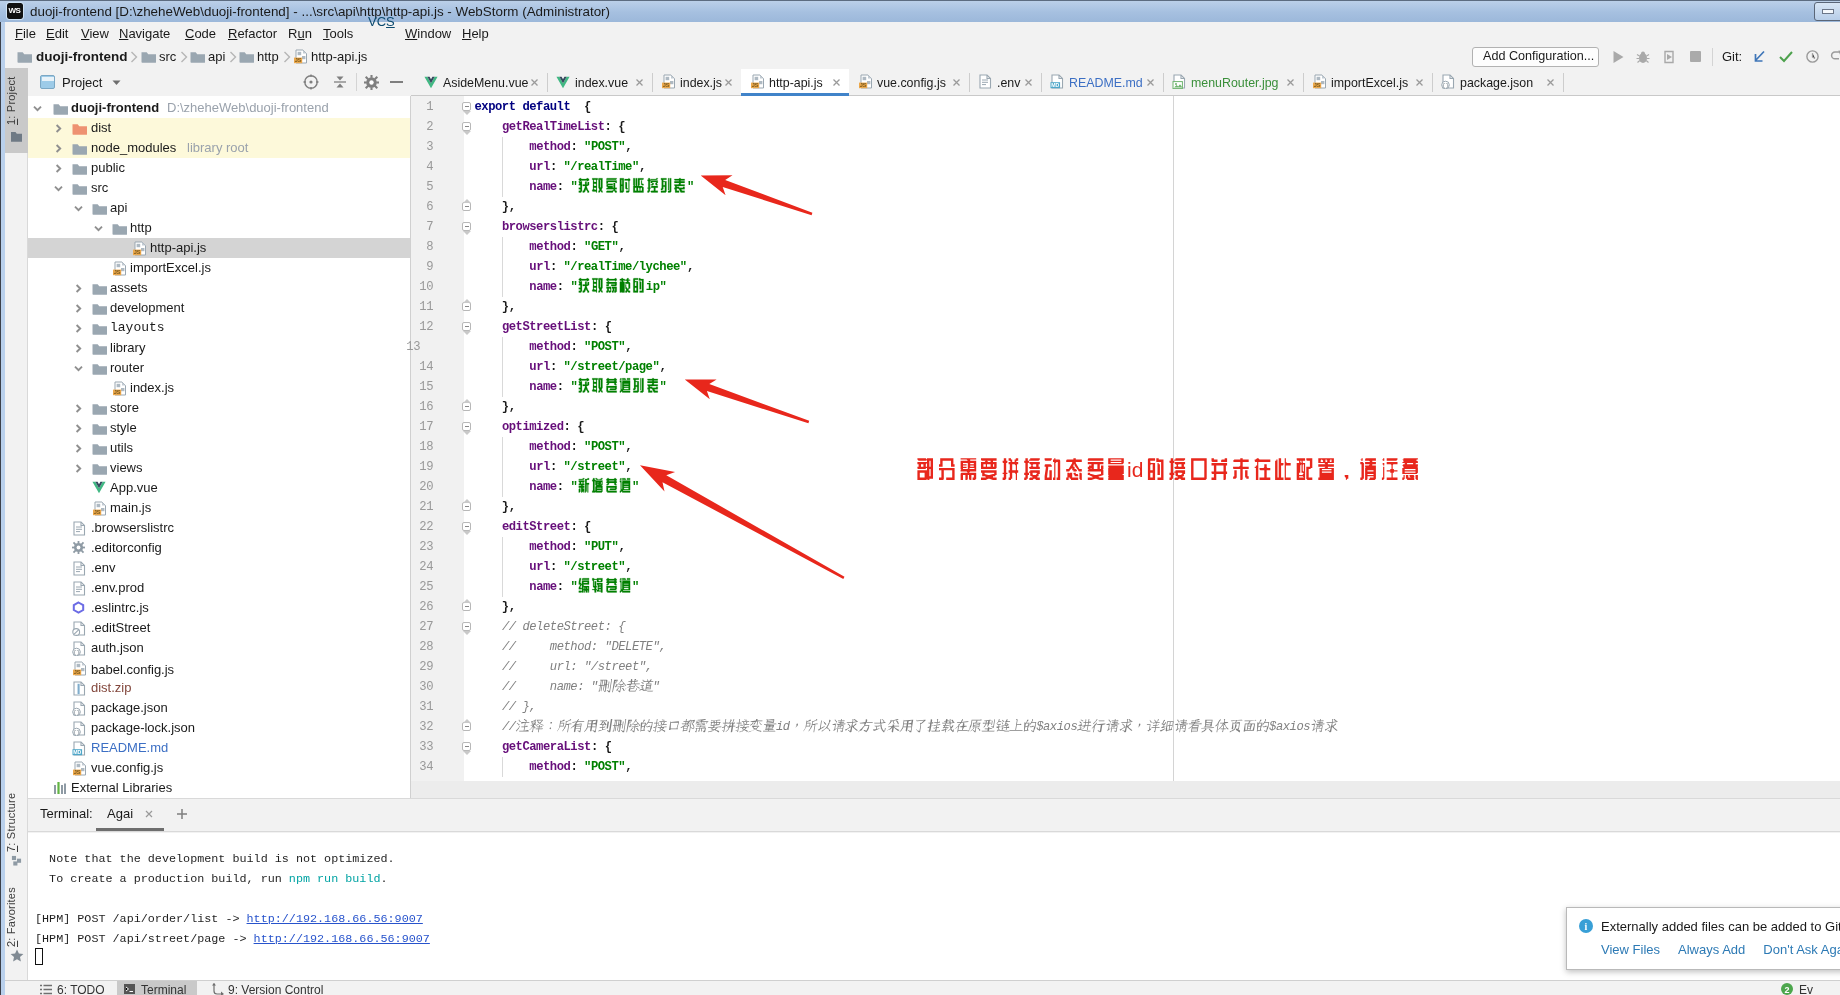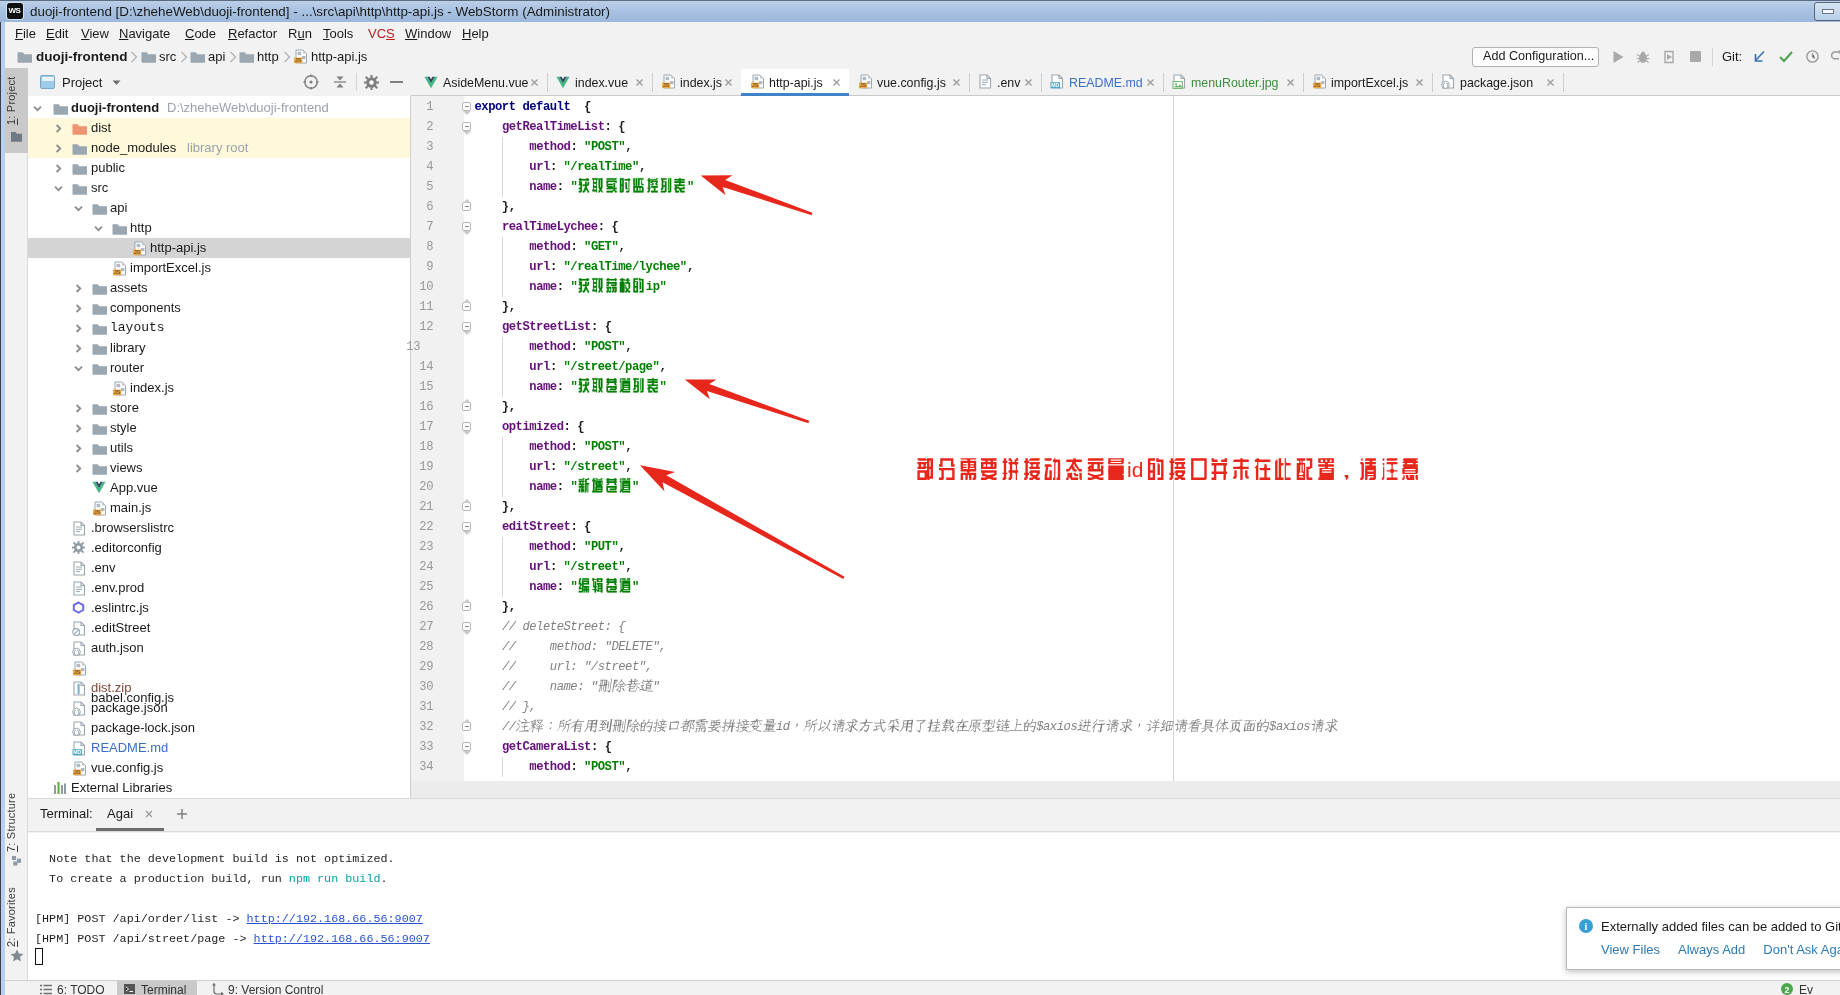--- a/index.html
+++ b/index.html
@@ -119,21 +119,21 @@
 <div class="abs" style="left:1822px;top:9px;width:12px;height:5px;background:#f4f8fc;border:1px solid #6b7688"></div>
 <div class="abs" style="left:5px;top:22px;width:1835px;height:23px;background:#f2f2f2"></div>
 <div class="abs" style="left:15px;top:26px;font:13px 'Liberation Sans';color:#1a1a1a"><span style="text-decoration:underline">F</span>ile</div>
 <div class="abs" style="left:46px;top:26px;font:13px 'Liberation Sans';color:#1a1a1a"><span style="text-decoration:underline">E</span>dit</div>
 <div class="abs" style="left:81px;top:26px;font:13px 'Liberation Sans';color:#1a1a1a"><span style="text-decoration:underline">V</span>iew</div>
 <div class="abs" style="left:119px;top:26px;font:13px 'Liberation Sans';color:#1a1a1a"><span style="text-decoration:underline">N</span>avigate</div>
 <div class="abs" style="left:185px;top:26px;font:13px 'Liberation Sans';color:#1a1a1a"><span style="text-decoration:underline">C</span>ode</div>
 <div class="abs" style="left:228px;top:26px;font:13px 'Liberation Sans';color:#1a1a1a"><span style="text-decoration:underline">R</span>efactor</div>
 <div class="abs" style="left:288px;top:26px;font:13px 'Liberation Sans';color:#1a1a1a">R<span style="text-decoration:underline">u</span>n</div>
 <div class="abs" style="left:323px;top:26px;font:13px 'Liberation Sans';color:#1a1a1a"><span style="text-decoration:underline">T</span>ools</div>
-<div class="abs" style="left:368px;top:26px;font:13px 'Liberation Sans';color:#b91c1c">VC<span style="text-decoration:underline">S</span></div>
+<div class="abs" style="left:368px;top:14px;font:13px 'Liberation Sans';color:#0c4a6e">VC<span style="text-decoration:underline">S</span></div>
 <div class="abs" style="left:405px;top:26px;font:13px 'Liberation Sans';color:#1a1a1a"><span style="text-decoration:underline">W</span>indow</div>
 <div class="abs" style="left:462px;top:26px;font:13px 'Liberation Sans';color:#1a1a1a"><span style="text-decoration:underline">H</span>elp</div>
 <div class="abs" style="left:5px;top:45px;width:1835px;height:24px;background:#f2f2f2"></div>
 <svg class="abs" style="left:17px;top:50px" width="15" height="13" viewBox="0 0 15 13">
     <path fill="#9AA7B1" d="M0.5 2.2 h5.2 l1.5 2 h7.3 a0.7 0.7 0 0 1 0.7 0.7 v7 a0.8 0.8 0 0 1 -0.8 0.8 h-13 a0.8 0.8 0 0 1 -0.9 -0.8 z"></path>
   </svg>
 <div class="abs" style="left:36px;top:49px;font:bold 13.5px 'Liberation Sans';color:#1a1a1a">duoji-frontend</div>
 <svg class="abs" style="left:130px;top:51px" width="8" height="12" viewBox="0 0 8 12">
     <path fill="none" stroke="#b5b5b5" stroke-width="1.4" d="M1.5 1 L6.5 6 L1.5 11"></path>
   </svg>
@@ -439,21 +439,21 @@
 <svg class="abs" style="left:92px;top:281.5px" width="15" height="13" viewBox="0 0 15 13">
     <path fill="#9AA7B1" d="M0.5 2.2 h5.2 l1.5 2 h7.3 a0.7 0.7 0 0 1 0.7 0.7 v7 a0.8 0.8 0 0 1 -0.8 0.8 h-13 a0.8 0.8 0 0 1 -0.9 -0.8 z"></path>
   </svg>
 <div class="abs trow" style="left:110px;top:278px;">assets</div>
 <svg class="abs" style="left:73px;top:302.5px" width="11" height="11" viewBox="0 0 11 11">
     <path fill="none" stroke="#8f8f8f" stroke-width="1.9" d="M3.6 2 L7.2 5.5 L3.6 9"></path>
   </svg>
 <svg class="abs" style="left:92px;top:301.5px" width="15" height="13" viewBox="0 0 15 13">
     <path fill="#9AA7B1" d="M0.5 2.2 h5.2 l1.5 2 h7.3 a0.7 0.7 0 0 1 0.7 0.7 v7 a0.8 0.8 0 0 1 -0.8 0.8 h-13 a0.8 0.8 0 0 1 -0.9 -0.8 z"></path>
   </svg>
-<div class="abs trow" style="left:110px;top:298px;">components</div>
+<div class="abs trow" style="left:110px;top:298px;">development</div>
 <svg class="abs" style="left:73px;top:322.5px" width="11" height="11" viewBox="0 0 11 11">
     <path fill="none" stroke="#8f8f8f" stroke-width="1.9" d="M3.6 2 L7.2 5.5 L3.6 9"></path>
   </svg>
 <svg class="abs" style="left:92px;top:321.5px" width="15" height="13" viewBox="0 0 15 13">
     <path fill="#9AA7B1" d="M0.5 2.2 h5.2 l1.5 2 h7.3 a0.7 0.7 0 0 1 0.7 0.7 v7 a0.8 0.8 0 0 1 -0.8 0.8 h-13 a0.8 0.8 0 0 1 -0.9 -0.8 z"></path>
   </svg>
 <div class="abs trow" style="left:110px;top:318px;font-family:Liberation Mono, monospace;">layouts</div>
 <svg class="abs" style="left:73px;top:342.5px" width="11" height="11" viewBox="0 0 11 11">
     <path fill="none" stroke="#8f8f8f" stroke-width="1.9" d="M3.6 2 L7.2 5.5 L3.6 9"></path>
   </svg>
@@ -569,21 +569,21 @@
   </svg>
 <div class="abs trow" style="left:91px;top:638px;">auth.json</div>
 <svg class="abs" style="left:72px;top:660.5px" width="15" height="15" viewBox="0 0 15 15">
     <path fill="#fff" stroke="#9AA7B1" stroke-width="1" d="M3 1 h7 l3.5 3.5 V14 H3 z"></path>
     <path fill="#c3ccd3" d="M10 1 L13.5 4.5 H10 z"></path>
     <rect x="4.6" y="2.8" width="3.6" height="3.4" fill="#aeb9c2"></rect>
     <rect x="9" y="7" width="3.4" height="3.2" fill="#aeb9c2"></rect>
     <rect x="1" y="8.6" width="8.2" height="5.6" fill="#EDA94C"></rect>
     <text x="5.1" y="13.4" font-family="Liberation Sans" font-size="5.6" font-weight="bold" fill="#7a5a1e" text-anchor="middle">JS</text>
   </svg>
-<div class="abs trow" style="left:91px;top:688px;">babel.config.js</div>
+<div class="abs trow" style="left:91px;top:660px;">babel.config.js</div>
 <svg class="abs" style="left:72px;top:680.5px" width="14" height="15" viewBox="0 0 14 15">
     <path fill="#fff" stroke="#9AA7B1" stroke-width="1.1" d="M2 1 h7 l3.5 3.5 V14 H2 z"></path>
     <path fill="none" stroke="#9AA7B1" stroke-width="1.1" d="M9 1 V4.5 H12.5"></path>
     <rect x="5.4" y="2.6" width="2.4" height="10.8" fill="#b9d7ea"></rect>
     <path stroke="#7aa7c7" stroke-width="0.9" d="M6.6 3 v10 M5.6 4 h2 M5.6 6 h2 M5.6 8 h2 M5.6 10 h2 M5.6 12 h2"></path>
   </svg>
 <div class="abs trow" style="left:91px;top:678px;color:#82463B;">dist.zip</div>
 <svg class="abs" style="left:72px;top:700.5px" width="14" height="15" viewBox="0 0 14 15">
     <path fill="#fff" stroke="#9AA7B1" stroke-width="1.1" d="M2 1 h7 l3.5 3.5 V14 H2 z"></path>
     <path fill="none" stroke="#9AA7B1" stroke-width="1.1" d="M9 1 V4.5 H12.5"></path>
@@ -711,21 +711,21 @@
       <use href="#g2" x="36"></use>
       <use href="#g3" x="53"></use>
       <use href="#g4" x="70"></use>
       <use href="#g5" x="88"></use>
       <use href="#g6" x="105"></use>
       <use href="#g7" x="122"></use>
     </g>
   </svg>
 <div class="abs cl cstr" style="left:686.9px;top:177px">"</div>
 <div class="abs cl cpun" style="left:474.5px;top:197px">    },</div>
-<div class="abs cl ckey" style="left:501.9px;top:217px">realTimeLychee</div>
+<div class="abs cl ckey" style="left:501.9px;top:217px">browserslistrc</div>
 <div class="abs cl cpun" style="left:597.8px;top:217px">: {</div>
 <div class="abs cl ckey" style="left:529.3px;top:237px">method</div>
 <div class="abs cl cpun" style="left:570.4px;top:237px">: </div>
 <div class="abs cl cstr" style="left:584.1px;top:237px">"GET"</div>
 <div class="abs cl cpun" style="left:618.4px;top:237px">,</div>
 <div class="abs cl ckey" style="left:529.3px;top:257px">url</div>
 <div class="abs cl cpun" style="left:549.9px;top:257px">: </div>
 <div class="abs cl cstr" style="left:563.5px;top:257px">"/realTime/lychee"</div>
 <div class="abs cl cpun" style="left:686.9px;top:257px">,</div>
 <div class="abs cl ckey" style="left:529.3px;top:277px">name</div>

